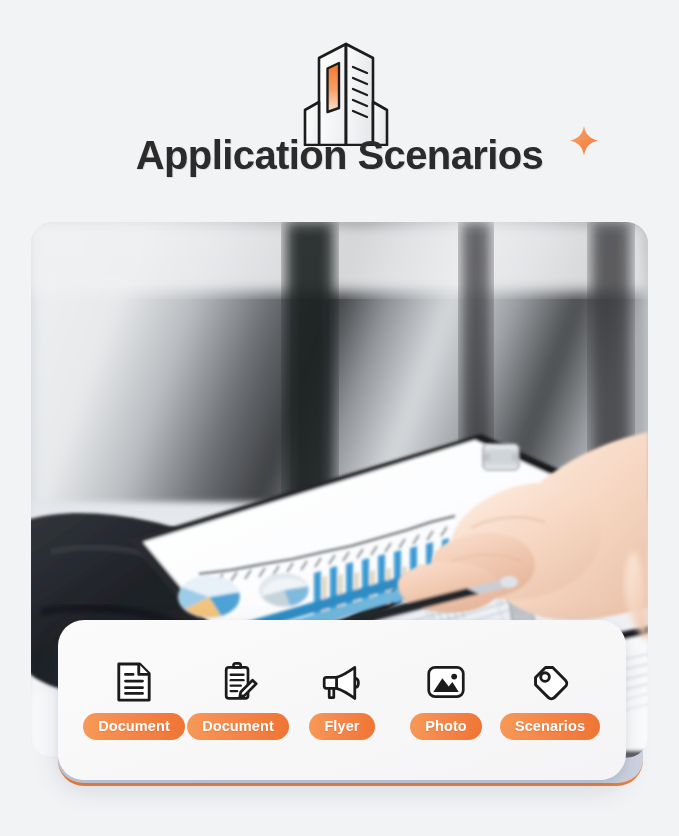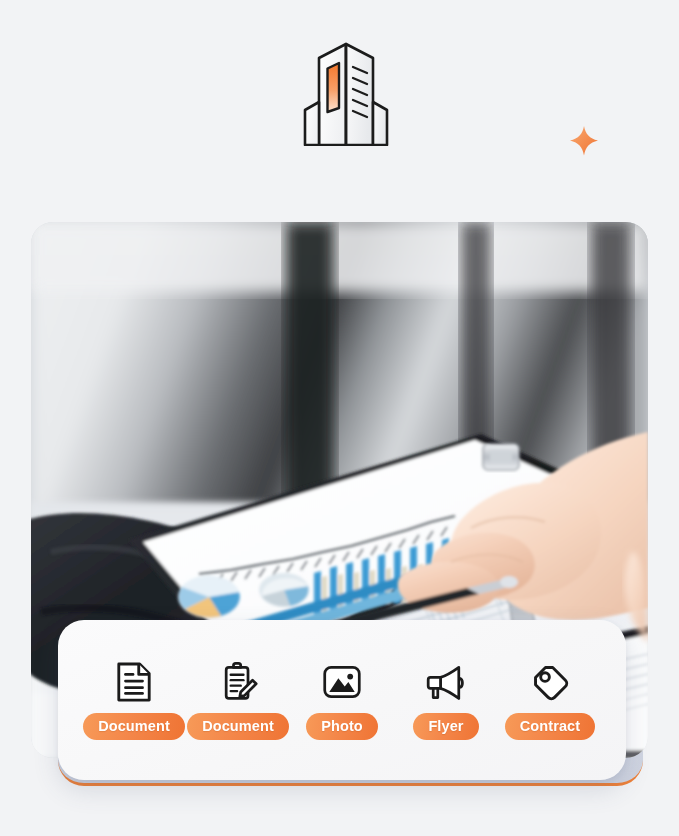--- a/index.html
+++ b/index.html
@@ -176,20 +176,21 @@
       <g stroke="#1c1c1c" stroke-width="2.3" stroke-linecap="round">
         <path d="M68 31 L82 37"></path>
         <path d="M68 42 L82 48"></path>
         <path d="M68 53 L82 59"></path>
         <path d="M68 64 L82 70"></path>
         <path d="M68 75 L82 81"></path>
       </g>
     </svg>
   </div>
 
+  <div class="page-title">Application Scenarios</div>
 
   <div class="sparkle">
     <svg viewBox="0 0 34 34" width="34" height="34" aria-hidden="true">
       <defs>
         <linearGradient id="sparkGrad" x1="0" y1="0" x2="1" y2="1">
           <stop offset="0%" stop-color="#f9a86f"></stop>
           <stop offset="100%" stop-color="#ef7434"></stop>
         </linearGradient>
       </defs>
       <path d="M17 2 C18.6 10.2 22.4 14.4 31 16.6 C22.4 18.8 18.6 23 17 31.6 C15.4 23 11.6 18.8 3 16.6 C11.6 14.4 15.4 10.2 17 2 Z" fill="url(#sparkGrad)"></path>
@@ -534,46 +535,46 @@
               <path d="M14 33 H21"></path>
             </g>
             <path d="M38 21 L42 25 L29 38 L24 39 L25 34 Z" fill="#fff" stroke="#1b1b1b" stroke-width="3" stroke-linejoin="round"></path>
           </svg>
         </span>
         <span class="pill">Document</span>
       </div>
 
       <div class="label-item">
         <span class="label-icon">
-          <svg viewBox="0 0 44 38" width="40" height="36" aria-hidden="true">
-            <rect x="3" y="3" width="38" height="32" rx="7" fill="#fff" stroke="#1b1b1b" stroke-width="3"></rect>
-            <circle cx="31" cy="13" r="3.2" fill="#1b1b1b"></circle>
-            <path d="M8 30 L18 15 L25 24 L29 19 L36 30 Z" fill="#1b1b1b"></path>
-          </svg>
-        </span>
-        <span class="pill">Photo</span>
-      </div>
-
-      <div class="label-item">
-        <span class="label-icon">
           <svg viewBox="0 0 46 40" width="42" height="38" aria-hidden="true">
             <path d="M37 4 C30 9 24 13 17 15 V27 C24 29 30 33 37 38 Z" fill="#fff" stroke="#1b1b1b" stroke-width="3" stroke-linejoin="round"></path>
             <path d="M6 15 H17 V27 H6 C4.5 27 3.5 26 3.5 24.5 V17.5 C3.5 16 4.5 15 6 15 Z" fill="#fff" stroke="#1b1b1b" stroke-width="3" stroke-linejoin="round"></path>
             <path d="M38 16 C42 17 42 25 38 26" fill="none" stroke="#1b1b1b" stroke-width="3" stroke-linecap="round"></path>
             <path d="M9 27 L9 37 H14 L14 27 Z" fill="#fff" stroke="#1b1b1b" stroke-width="3" stroke-linejoin="round"></path>
           </svg>
         </span>
         <span class="pill">Flyer</span>
       </div>
 
       <div class="label-item">
         <span class="label-icon">
+          <svg viewBox="0 0 44 38" width="40" height="36" aria-hidden="true">
+            <rect x="3" y="3" width="38" height="32" rx="7" fill="#fff" stroke="#1b1b1b" stroke-width="3"></rect>
+            <circle cx="31" cy="13" r="3.2" fill="#1b1b1b"></circle>
+            <path d="M8 30 L18 15 L25 24 L29 19 L36 30 Z" fill="#1b1b1b"></path>
+          </svg>
+        </span>
+        <span class="pill">Photo</span>
+      </div>
+
+      <div class="label-item">
+        <span class="label-icon">
           <svg viewBox="0 0 42 42" width="38" height="38" aria-hidden="true">
             <path d="M5 16 L16 5 L24 5 L38 19 C40 21 40 24 38 26 L26 38 C24 40 21 40 19 38 L5 24 Z" fill="#fff" stroke="#1b1b1b" stroke-width="3.2" stroke-linejoin="round"></path>
             <circle cx="15.5" cy="15.5" r="4.8" fill="#fff" stroke="#1b1b1b" stroke-width="3.2"></circle>
           </svg>
         </span>
-        <span class="pill">Contract</span>
+        <span class="pill">Scenarios</span>
       </div>
 
     </div>
   </div>
 </div>
 
 </body></html>

